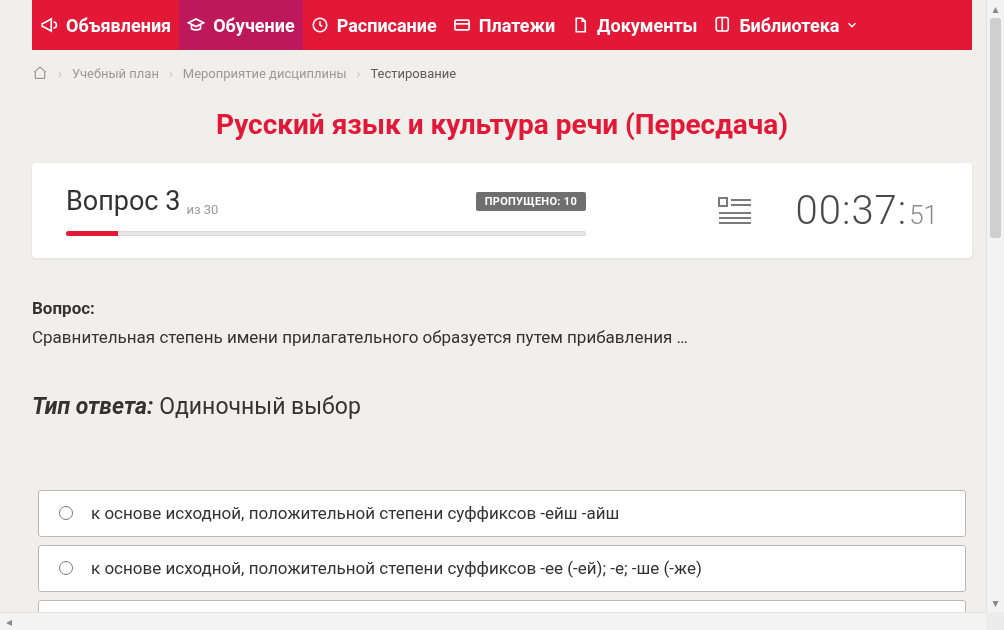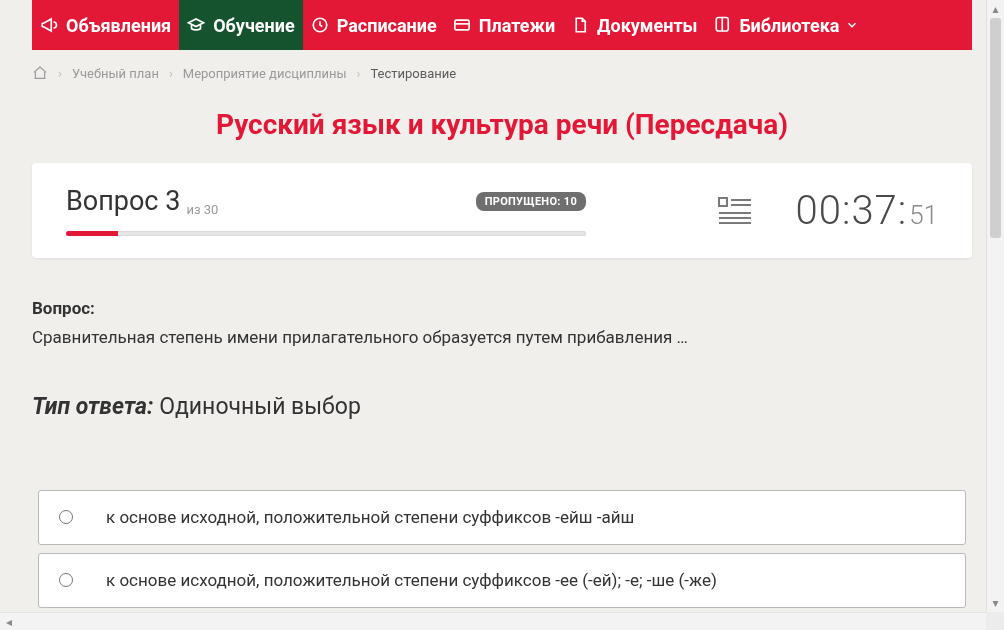--- a/index.html
+++ b/index.html
@@ -38,21 +38,21 @@
     align-items: center;
     gap: 8px;
     padding: 0 8px;
     color: #fff;
     font-weight: 700;
     font-size: 18px;
     cursor: pointer;
     white-space: nowrap;
   }
   .nav-item.active {
-    background: #14532d;
+    background: #be185d;
   }
   .nav-item .ic { width: 18px; height: 18px; flex: none; }
   .nav-item .chev { margin-left: -2px; }
   
   .breadcrumb {
     display: flex;
     align-items: center;
     gap: 10px;
     height: 46px;
     color: #9a9a9a;
@@ -84,21 +84,21 @@
   .qnum { font-size: 27px; font-weight: 400; color:#333; }
   .qtotal { font-size: 13px; color:#9a9a9a;margin-top:16px; }
   .skipped {
     margin-left: auto;
     background: #6f6f6f;
     color: #fff;
     font-size: 11px;
     font-weight: 700;
     letter-spacing: .3px;
     padding: 3px 9px;
-    border-radius: 8px;
+    border-radius: 2px;
   }
   .progress {
     width: 100%;
     max-width: 520px;
     height: 5px;
     background: #e6e6e6;
     border-radius: 3px;
     position: relative;
     overflow: hidden;
     box-shadow: inset 0 0 0 1px #d9d9d9;
@@ -125,26 +125,25 @@
   .qlabel { font-weight:700; margin-bottom: 8px; }
   .qtext { line-height: 1.35; }
   .anstype { margin-top: 44px; font-size:23px; }
   .anstype .lab { font-weight:700; font-style: italic; }
   
   .options { margin-top: 70px; padding: 0 6px; }
   .option {
     border: 1px solid #b9b9b9;
     background: #fff;
     border-radius: 3px;
-    height: 55px;
+    height: 47px;
     display:flex; align-items:center;
     padding: 0 20px;
     margin-bottom: 8px;
     cursor: pointer;
-    gap: 15px;
   }
   .option input[type=radio]{
     width:14px; height:14px; margin-right: 18px;
   }
   .option .txt { font-size:17px; color:#333; }
   
   .hscroll-strip {
     position:absolute; left:0; right:0; bottom:0; height:18px;
     background:#f3f3f3;
     display:flex; align-items:center; justify-content:space-between;

